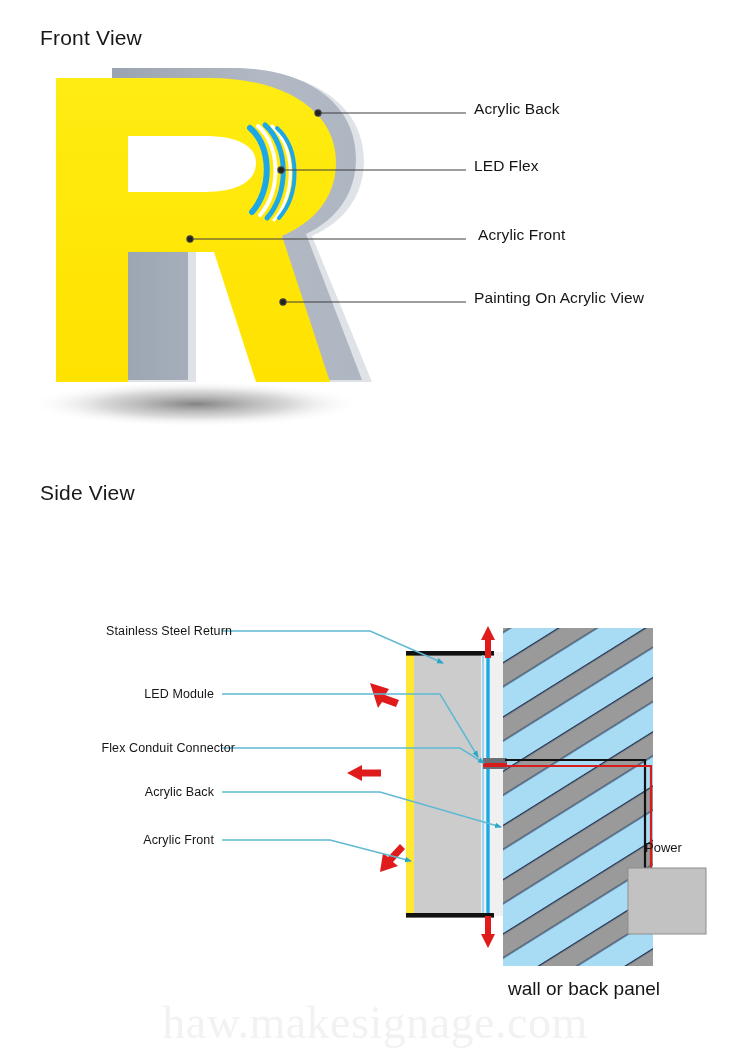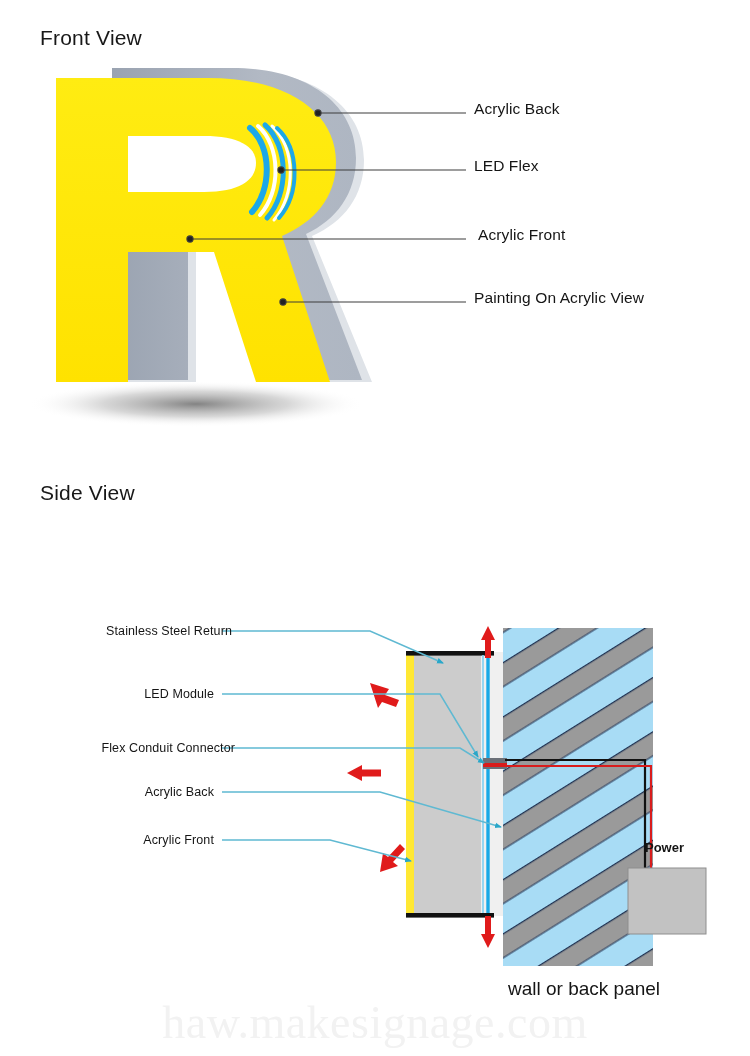--- a/index.html
+++ b/index.html
@@ -11,21 +11,21 @@
   .view-title{position:absolute;font-size:21px;font-weight:400;color:#181818;
               letter-spacing:.2px;white-space:nowrap;}
   #title-front{left:40px;top:26px;}
   #title-side{left:40px;top:481px;}
 
   .fv-label{position:absolute;font-size:15.5px;color:#151515;white-space:nowrap;letter-spacing:.1px;}
   .sv-label{position:absolute;font-size:12.5px;color:#151515;white-space:nowrap;
             text-align:right;letter-spacing:.1px;}
   .sv-label.r{transform:translate(-100%,-50%);}
   .small-cap{position:absolute;font-size:12.5px;color:#151515;white-space:nowrap;}
-  #label-power{left:645px;top:840px;font-size:13px;font-weight:bold;}
+  #label-power{left:645px;top:840px;font-size:13px;}
   #label-wall{left:508px;top:978px;font-size:19px;}
 
   .watermark{position:absolute;left:0;top:996px;width:750px;text-align:center;
              font-size:46px;color:#f2f2f2;font-family:"Liberation Serif","DejaVu Serif",serif;
              letter-spacing:.5px;white-space:nowrap;}
 </style>
 </head>
 <body>
 
 <div class="stage">

